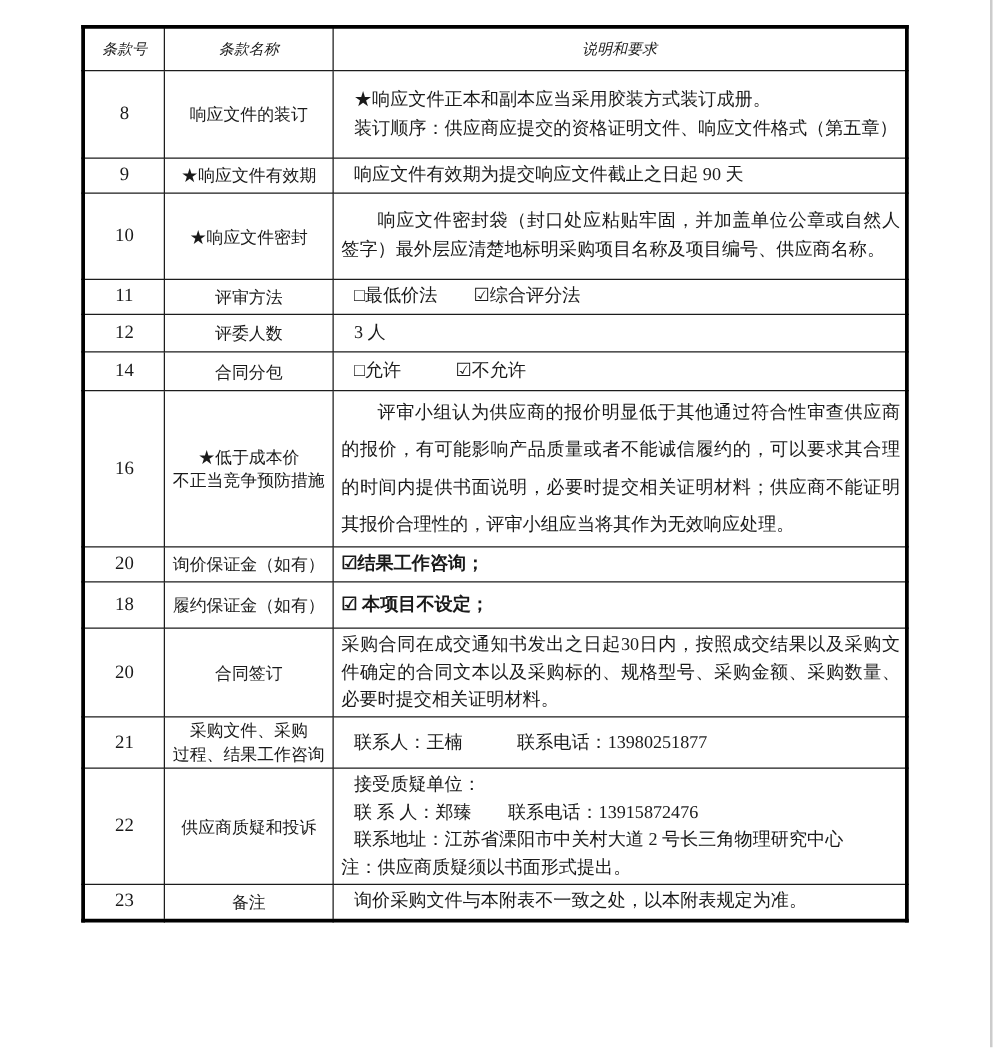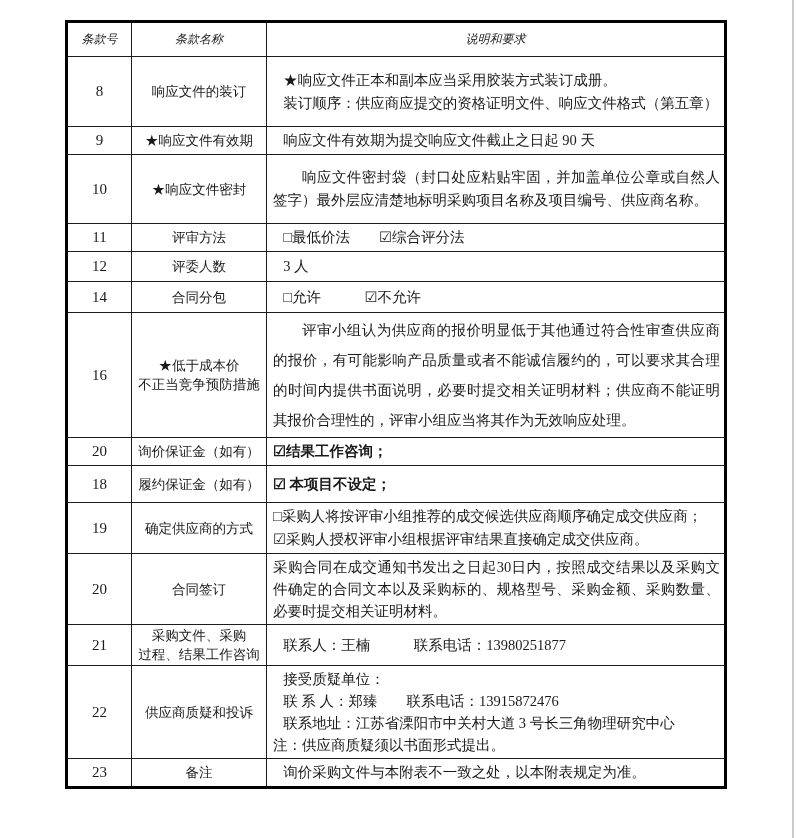--- a/index.html
+++ b/index.html
@@ -155,49 +155,41 @@
             <div class="cline bold">☑结果工作咨询；</div>
           </td>
   </tr>
         <tr class="row-18" style="height: 37px;">
     <td class="no-cell">18</td>
     <td class="name-cell">履约保证金（如有）</td>
     <td class="desc-cell">
             <div class="cline bold">☑ 本项目不设定；</div>
           </td>
   </tr>
-        <tr class="row-19" style="height: 44px;">
-    <td class="no-cell">19</td>
-    <td class="name-cell">确定供应商的方式</td>
-    <td class="desc-cell">
-            <div class="cline">□采购人将按评审小组推荐的成交候选供应商顺序确定成交供应商；</div>
-            <div class="cline">☑采购人授权评审小组根据评审结果直接确定成交供应商。</div>
-          </td>
-  </tr>
         <tr class="row-20" style="height: 64px;">
     <td class="no-cell">20</td>
     <td class="name-cell">合同签订</td>
     <td class="desc-cell">
             <div class="cline">采购合同在成交通知书发出之日起30日内，按照成交结果以及采购文件确定的合同文本以及采购标的、规格型号、采购金额、采购数量、必要时提交相关证明材料。</div>
           </td>
   </tr>
         <tr class="row-21" style="height: 41px;">
     <td class="no-cell">21</td>
     <td class="name-cell">采购文件、采购<br>过程、结果工作咨询</td>
     <td class="desc-cell">
             <div class="cline ind1">联系人：王楠　　　联系电话：13980251877</div>
           </td>
   </tr>
         <tr class="row-22" style="height: 89px;">
     <td class="no-cell">22</td>
     <td class="name-cell">供应商质疑和投诉</td>
     <td class="desc-cell">
             <div class="cline ind1">接受质疑单位：</div>
             <div class="cline ind1">联 系 人：郑臻　　联系电话：13915872476</div>
-            <div class="cline ind1">联系地址：江苏省溧阳市中关村大道 3 号长三角物理研究中心</div>
+            <div class="cline ind1">联系地址：江苏省溧阳市中关村大道 2 号长三角物理研究中心</div>
             <div class="cline">注：供应商质疑须以书面形式提出。</div>
           </td>
   </tr>
         <tr class="row-23" style="height: 25px;">
     <td class="no-cell">23</td>
     <td class="name-cell">备注</td>
     <td class="desc-cell">
             <div class="cline ind1">询价采购文件与本附表不一致之处，以本附表规定为准。</div>
           </td>
   </tr>

